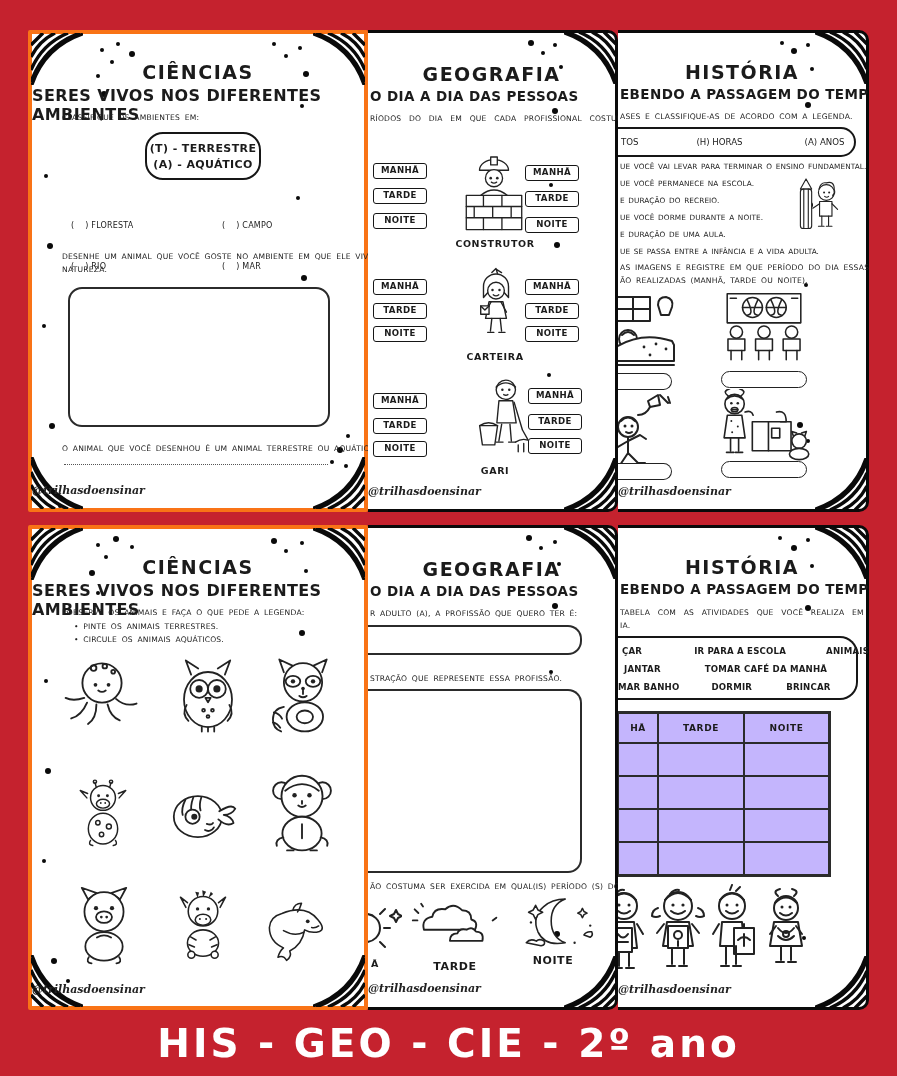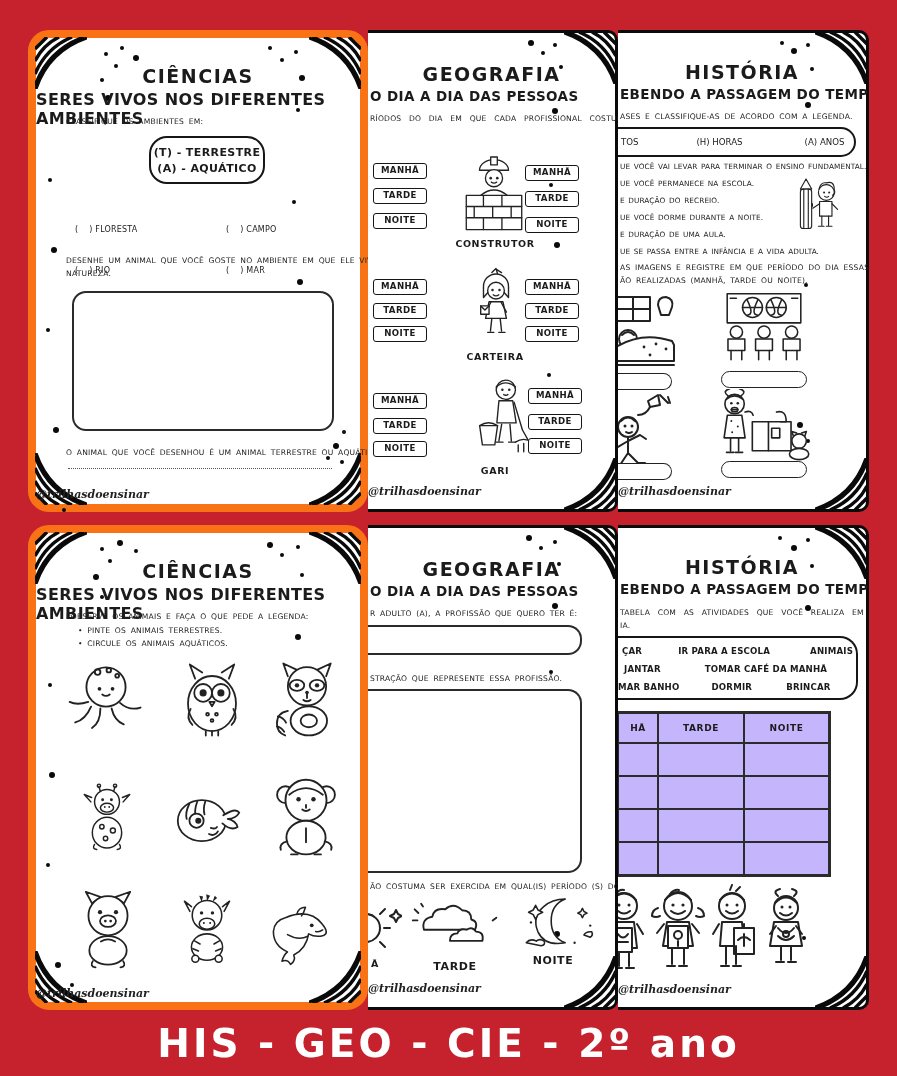--- a/index.html
+++ b/index.html
@@ -1,20 +1,20 @@
 <!DOCTYPE html>
 <html><head>
 <meta charset="utf-8">
 <style>
   *{margin:0;padding:0;box-sizing:border-box}
   html,body{width:897px;height:1076px}
   body{background:#C5222E;font-family:"DejaVu Sans","Liberation Sans",sans-serif;position:relative;overflow:hidden;color:#1b1b1b}
   .cell{position:absolute;overflow:hidden}
   .page{position:relative;width:100%;height:100%;background:#fff}
-  .full{border:8px solid #f97316;border-radius:21px}
+  .full{border:4px solid #f97316;border-radius:2px}
   .cut{border-top:3px solid #0a0a0a;border-right:3px solid #0a0a0a;border-bottom:3px solid #0a0a0a;border-radius:0 10px 10px 0}
   .title{position:absolute;left:0;width:100%;text-align:center;font-size:19px;font-weight:bold;letter-spacing:1.5px}
   .subtitle{position:absolute;left:0;width:100%;font-size:16px;font-weight:bold;letter-spacing:.4px}
   .subtitle-left{position:absolute;left:2px;font-size:13.5px;font-weight:bold;white-space:nowrap;letter-spacing:.4px}
   .tiny{position:absolute;font-size:7.6px;font-weight:500;letter-spacing:.2px;word-spacing:2px;white-space:nowrap;color:#222}
   .tiny.wide{word-spacing:5px}
   .legendbox{position:absolute;border:2px solid #161616;border-radius:18px;background:#fff}
   .legendbox.col{display:flex;flex-direction:column;align-items:center;justify-content:center;gap:3px;font-size:11px;font-weight:bold;letter-spacing:.4px}
   .legendbox.row{display:flex;align-items:center;font-size:8.6px;font-weight:normal;border-left:none;border-radius:0 18px 18px 0}
   .checkcol{position:absolute;font-size:8px;font-weight:500;line-height:13.5px;white-space:pre;letter-spacing:.2px}
@@ -489,21 +489,21 @@
     <div class="dots" style="right:56px;top:10px;box-shadow:-14px 8px 0 1px #0a0a0a,-28px -2px 0 #0a0a0a,4px 26px 0 #0a0a0a,0 68px 0 1px #0a0a0a,-4px 150px 0 #0a0a0a,2px 240px 0 1px #0a0a0a,-6px 310px 0 #0a0a0a,-14px 390px 0 1px #0a0a0a,-4px 398px 0 #0a0a0a"></div>
 
     <div class="title" style="top:28px">HISTÓRIA</div>
     <div class="subtitle-left" style="top:53px">EBENDO A PASSAGEM DO TEMPO</div>
     <div class="tiny wide" style="top:80px;left:2px">TABELA COM AS ATIVIDADES QUE VOCÊ REALIZA EM CADA</div>
     <div class="tiny" style="top:93px;left:2px">IA.</div>
 
     <div class="legendbox row" style="top:108px;left:0;width:240px;height:64px"></div>
     <div class="actline" style="top:118px;left:4px;width:220px">
       <span>ÇAR</span>
-      <span style="margin-left:36px">IR PARA A ESCOLA</span>
+      <span style="margin-left:52px">IR PARA A ESCOLA</span>
       <span style="margin-left:40px">ANIMAIS</span>
     </div>
     <div class="actline" style="top:136px;left:6px;width:210px">
       <span>JANTAR</span>
       <span style="margin-left:44px">TOMAR CAFÉ DA MANHÃ</span>
     </div>
     <div class="actline" style="top:154px;left:0px;width:220px">
       <span>MAR BANHO</span>
       <span style="margin-left:32px">DORMIR</span>
       <span style="margin-left:34px">BRINCAR</span>

